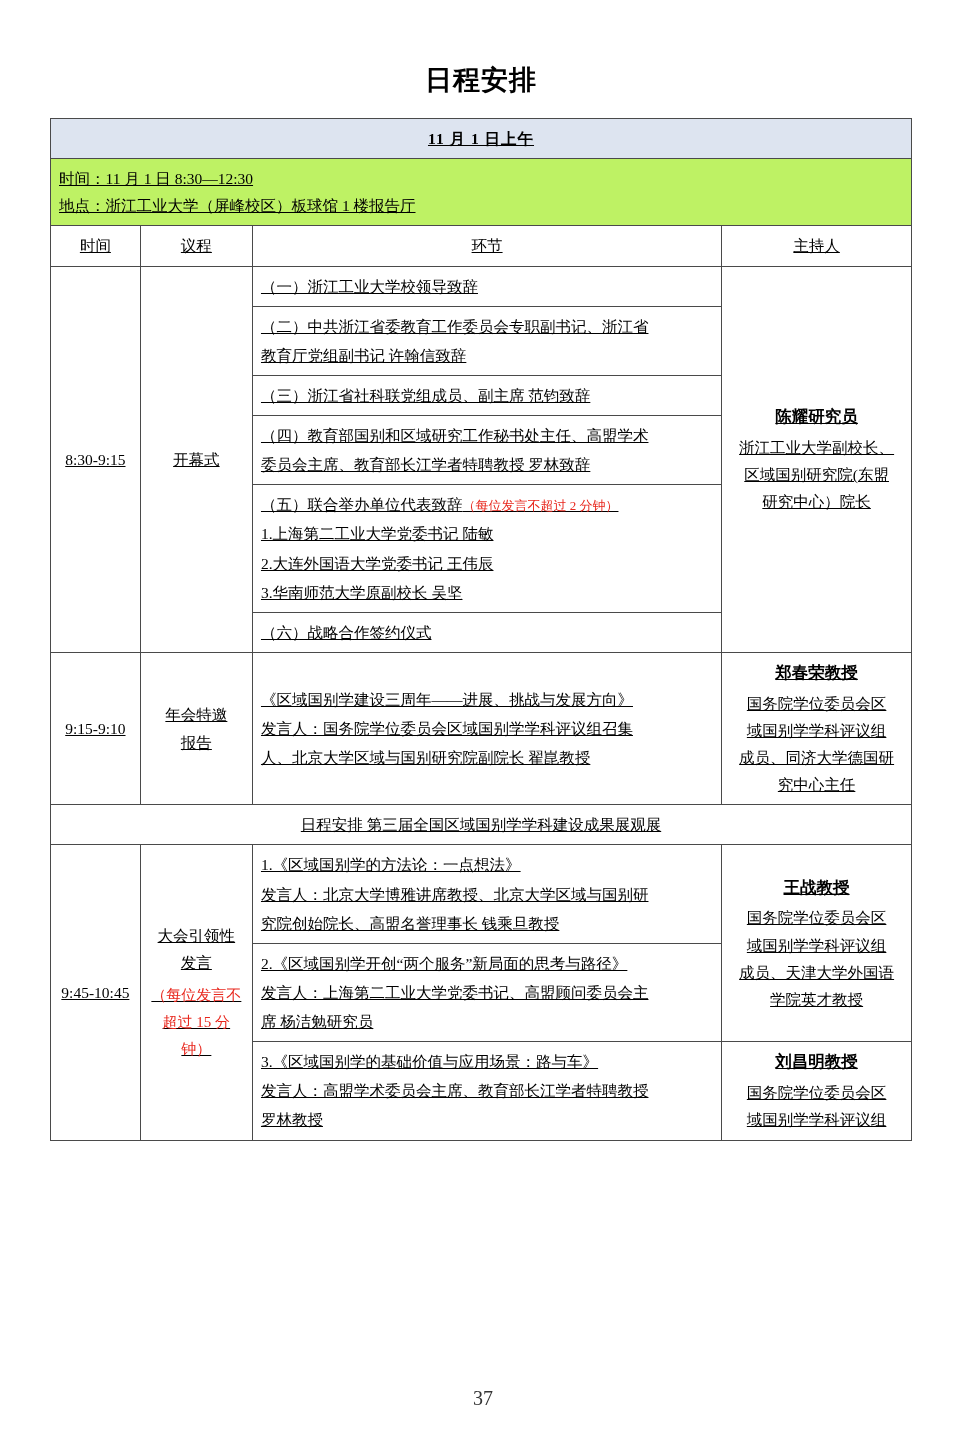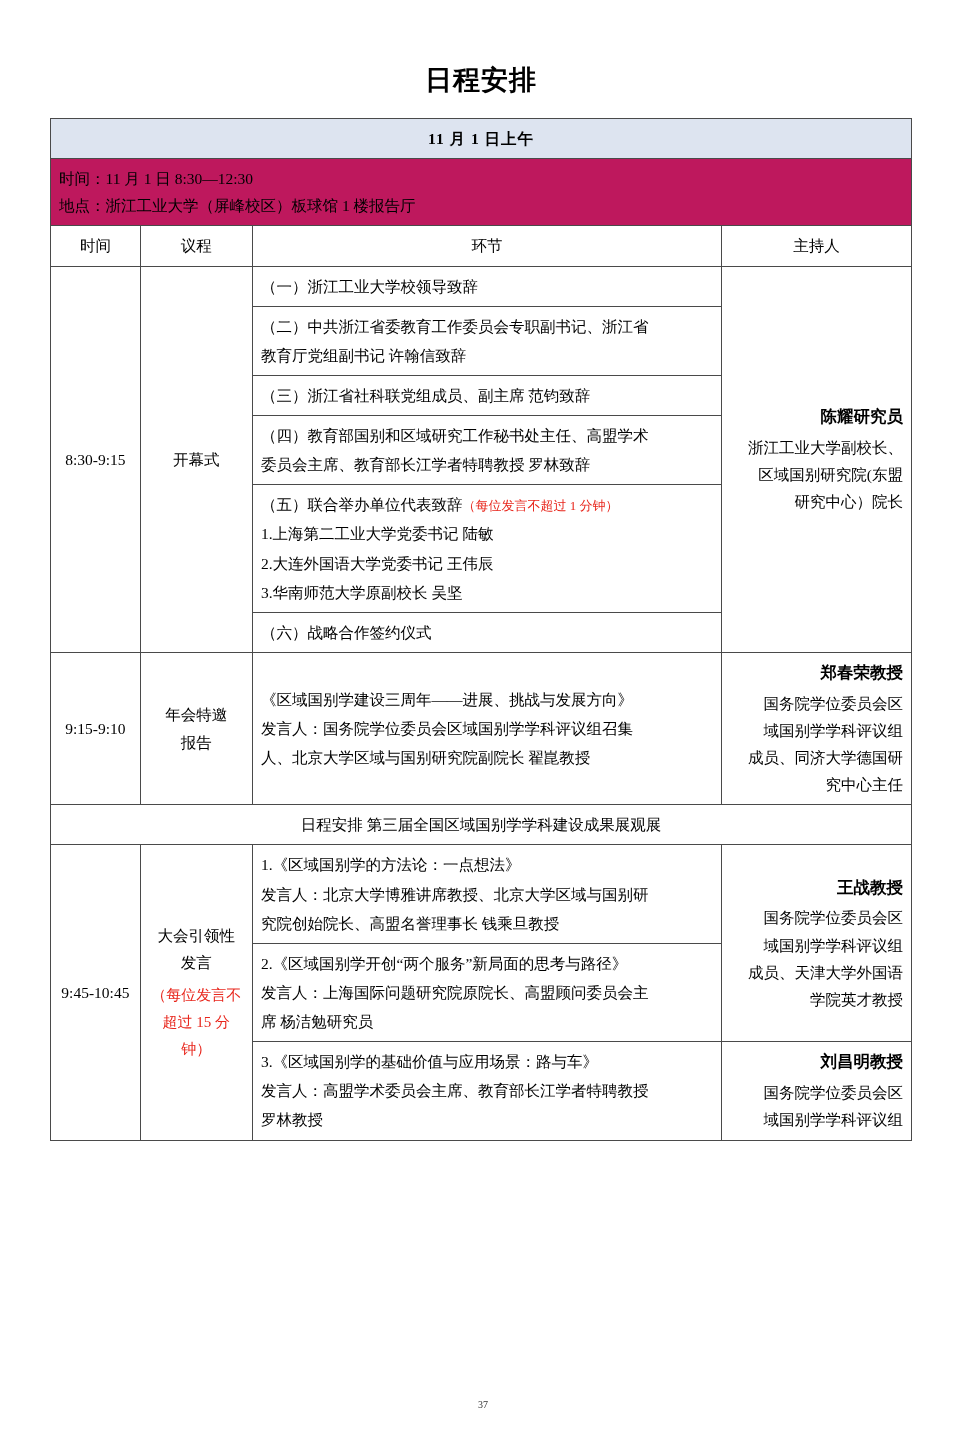--- a/index.html
+++ b/index.html
@@ -33,44 +33,45 @@
     border-collapse: collapse;
     table-layout: fixed;
     margin: 0 auto;
   }
   table.schedule td, table.schedule th {
     border: 1px solid #4a4a4a;
     vertical-align: middle;
     padding: 6px 8px;
     font-size: 15.5px;
     line-height: 1.75;
+    text-decoration: underline;
   }
   .session-header {
     background: #dde4f0;
     text-align: center;
     font-size: 21px;
     font-weight: bold;
     letter-spacing: 1px;
     padding: 10px 6px;
   }
   .meta-cell {
-    background: #be185d;
+    background: #bef264;
     font-size: 18px;
     line-height: 1.95;
     padding: 8px 14px;
   }
   .col-head {
     text-align: center;
     font-size: 16px;
     padding: 8px 4px;
   }
   .c-time { width: 88px; text-align: center; }
   .c-agenda { width: 110px; text-align: center; }
   .c-item { width: 460px; }
-  .c-host { width: 186px; text-align: right; }
+  .c-host { width: 186px; text-align: center; }
   .item-cell {
     padding: 9px 12px 9px 14px;
     text-align: left;
   }
   .item-cell p {
     margin: 0 0 2px 0;
   }
   .item-cell p:last-child { margin-bottom: 0; }
   .note-red {
     color: #e8261c;
@@ -103,21 +104,21 @@
     padding: 12px 6px;
     font-size: 15.5px;
   }
   .time-cell { font-size: 15.5px; }
   .page-number {
     position: absolute;
     bottom: 28px;
     left: 0;
     width: 100%;
     text-align: center;
-    font-size: 10px;
+    font-size: 20px;
     color: #333;
   }
 </style>
 </head>
 <body>
 
 <div class="page">
 
   <div class="doc-title">日程安排</div>
 
@@ -171,21 +172,21 @@
       </tr>
       <tr>
         <td class="item-cell">
           <p>（四）教育部国别和区域研究工作秘书处主任、高盟学术</p>
           <p>委员会主席、教育部长江学者特聘教授 罗林致辞</p>
         </td>
       </tr>
       <tr>
         <td class="item-cell">
           <p>
-            <span>（五）联合举办单位代表致辞</span><span class="note-red">（每位发言不超过 1 分钟）</span>
+            <span>（五）联合举办单位代表致辞</span><span class="note-red">（每位发言不超过 2 分钟）</span>
           </p>
           <p>1.上海第二工业大学党委书记 陆敏</p>
           <p>2.大连外国语大学党委书记 王伟辰</p>
           <p>3.华南师范大学原副校长 吴坚</p>
         </td>
       </tr>
       <tr>
         <td class="item-cell">
           <p>（六）战略合作签约仪式</p>
         </td>
@@ -231,21 +232,21 @@
           <span class="host-name">王战教授</span>
           <span>国务院学位委员会区</span><br>
           <span>域国别学学科评议组</span><br>
           <span>成员、天津大学外国语</span><br>
           <span>学院英才教授</span>
         </td>
       </tr>
       <tr>
         <td class="item-cell">
           <p>2.《区域国别学开创“两个服务”新局面的思考与路径》</p>
-          <p>发言人：上海国际问题研究院原院长、高盟顾问委员会主</p>
+          <p>发言人：上海第二工业大学党委书记、高盟顾问委员会主</p>
           <p>席 杨洁勉研究员</p>
         </td>
       </tr>
       <tr>
         <td class="item-cell">
           <p>3.《区域国别学的基础价值与应用场景：路与车》</p>
           <p>发言人：高盟学术委员会主席、教育部长江学者特聘教授</p>
           <p>罗林教授</p>
         </td>
         <td class="c-host host-cell">

